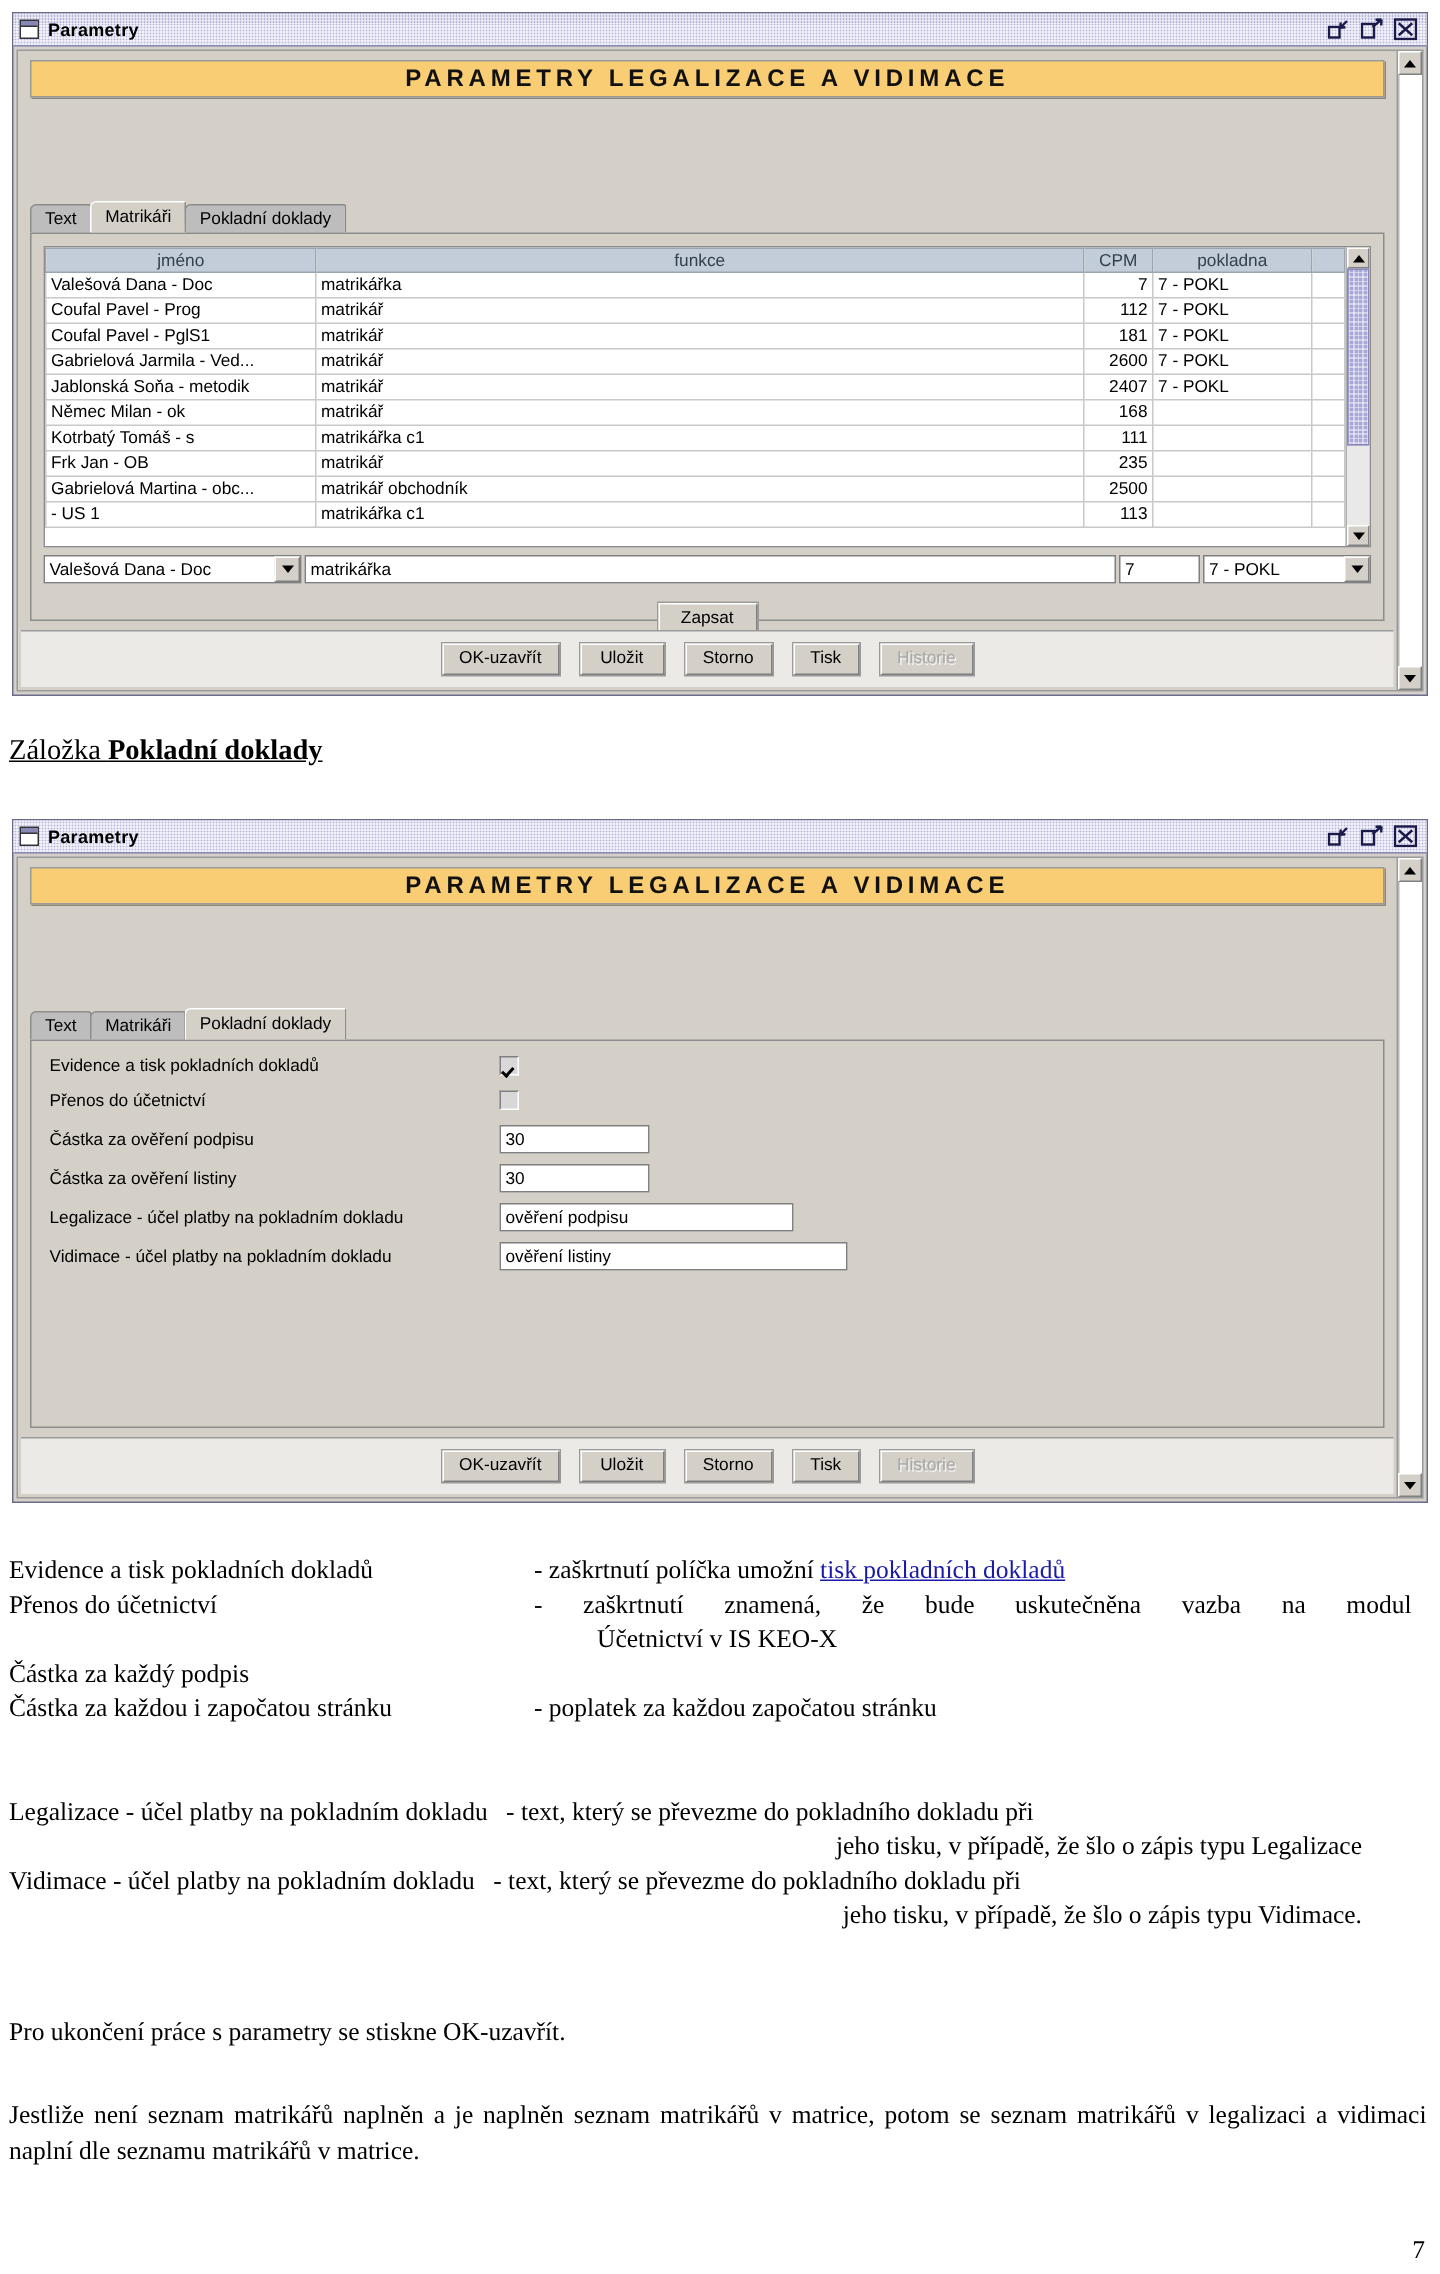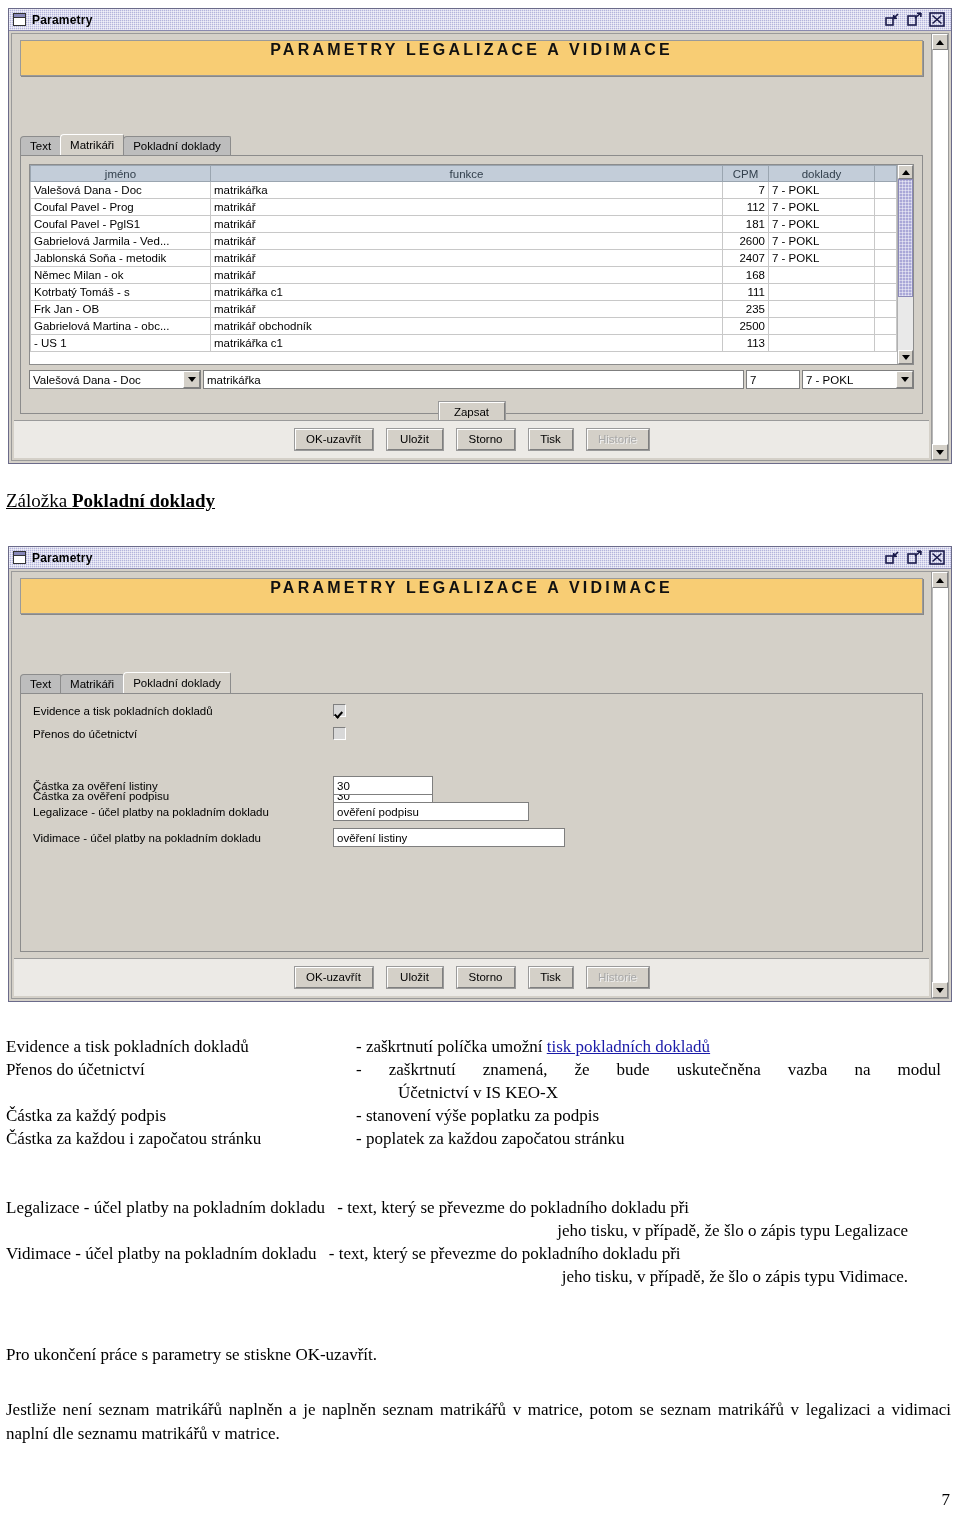--- a/index.html
+++ b/index.html
@@ -119,25 +119,26 @@
     width: 0; height: 0;
     border-left: 4px solid transparent;
     border-right: 4px solid transparent;
   }
   .arr-up { border-bottom: 5px solid #000; }
   .arr-down { border-top: 5px solid #000; }
 
   
   .banner {
     margin: 6px 8px 0 8px;
-    height: 36px;
+    height: 25px;
     background: #f8cd74;
     border: 1px solid #9a9a9a;
     box-shadow: 1px 1px 0 #888;
     display: flex;
+    align-items: center;
     justify-content: center;
     box-sizing: border-box;
   }
   .banner-text {
     font-family: "Liberation Sans", sans-serif;
     font-size: 16px;
     font-weight: bold;
     letter-spacing: 3.2px;
     color: #111;
     white-space: nowrap;
@@ -454,21 +455,21 @@
                   <col>
                   <col style="width:46px">
                   <col style="width:106px">
                   <col style="width:22px">
               </colgroup>
               <thead>
                 <tr>
                   <th>jméno</th>
                   <th>funkce</th>
                   <th>CPM</th>
-                  <th>doklady</th>
+                  <th>pokladna</th>
                   <th></th>
                 </tr>
               </thead>
               <tbody id="grid-body">
                   <tr>
                     <td>Valešová Dana - Doc</td>
                     <td>matrikářka</td>
                     <td class="num">7</td>
                     <td>7 - POKL</td>
                     <td></td>
@@ -646,21 +647,21 @@
         <div class="formrow" style="left:12px; top:10px;">
           <span class="flabel">Evidence a tisk pokladních dokladů</span>
           <span class="chk checked"></span>
         </div>
 
         <div class="formrow" style="left:12px; top:33px;">
           <span class="flabel">Přenos do účetnictví</span>
           <span class="chk"></span>
         </div>
 
-        <div class="formrow" style="left:12px; top:56px;margin-top:36px;">
+        <div class="formrow" style="left:12px; top:56px;">
           <span class="flabel">Částka za ověření podpisu</span>
           <span class="txtfield" style="width:100px;">30</span>
         </div>
 
         <div class="formrow" style="left:12px; top:82px;">
           <span class="flabel">Částka za ověření listiny</span>
           <span class="txtfield" style="width:100px;">30</span>
         </div>
 
         <div class="formrow" style="left:12px; top:108px;">
@@ -709,21 +710,20 @@
   <div class="defrow">
     <div class="defterm">Přenos do účetnictví</div>
     <div class="defdesc just" style="width:585px; flex:0 0 585px;">
       <span style="display:block; text-align:justify; text-align-last:justify;">- zaškrtnutí znamená, že bude uskutečněna vazba na modul</span>
       <span class="indent" style="display:block;">Účetnictví v IS KEO-X</span>
     </div>
   </div>
 
   <div class="defrow">
     <div class="defterm">Částka za každý podpis</div>
-    <div class="defdesc">- stanovení výše poplatku za podpis</div>
   </div>
 
   <div class="defrow">
     <div class="defterm">Částka za každou i započatou stránku</div>
     <div class="defdesc">- poplatek za každou započatou stránku</div>
   </div>
 
 </div>
 
 <div class="defblock" style="left:6px; top:1196px; width:948px;">

